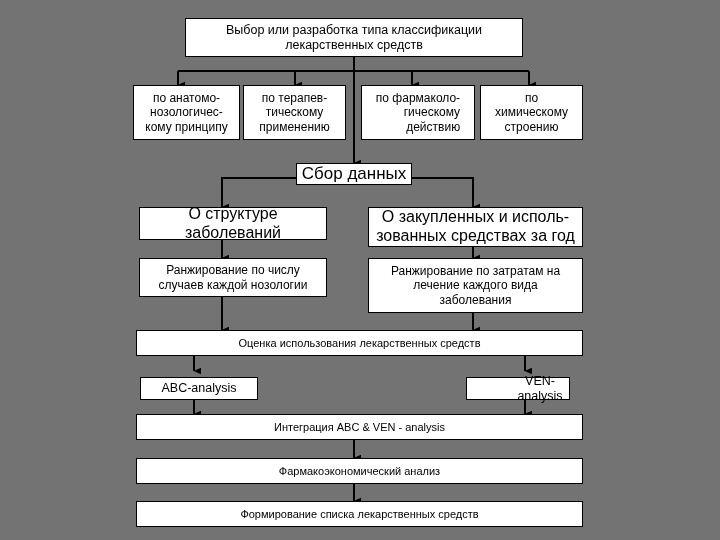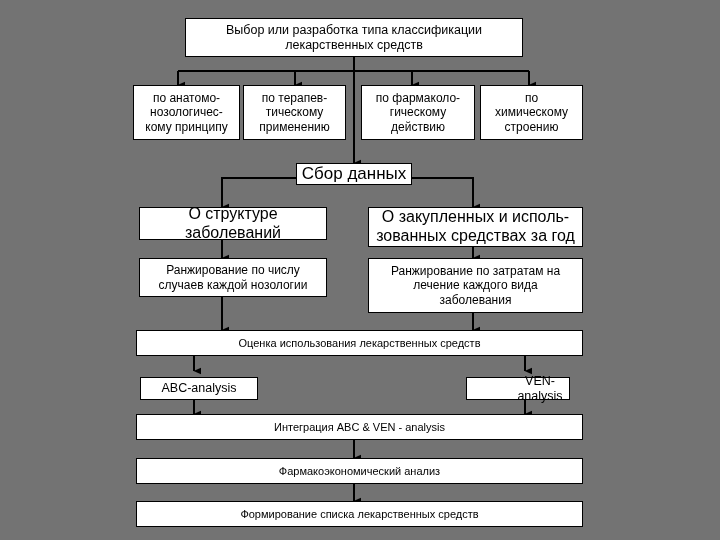--- a/index.html
+++ b/index.html
@@ -99,21 +99,21 @@
   <div class="node t-class" style="left:133px; top:85px; width:107px; height:55px;">
     <span>по анатомо-
 нозологичес-
 кому принципу</span>
   </div>
   <div class="node t-class" style="left:243px; top:85px; width:103px; height:55px;">
     <span>по терапев-
 тическому
 применению</span>
   </div>
-  <div class="node t-class" style="left:361px; top:85px; width:114px; height:55px;">
+  <div class="node t-class" style="left:361px; top:85px; width:114px; height:55px;text-align:right;">
     <span>по фармаколо-
 гическому
 действию</span>
   </div>
   <div class="node t-class" style="left:480px; top:85px; width:103px; height:55px;">
     <span>по
 химическому
 строению</span>
   </div>
 

